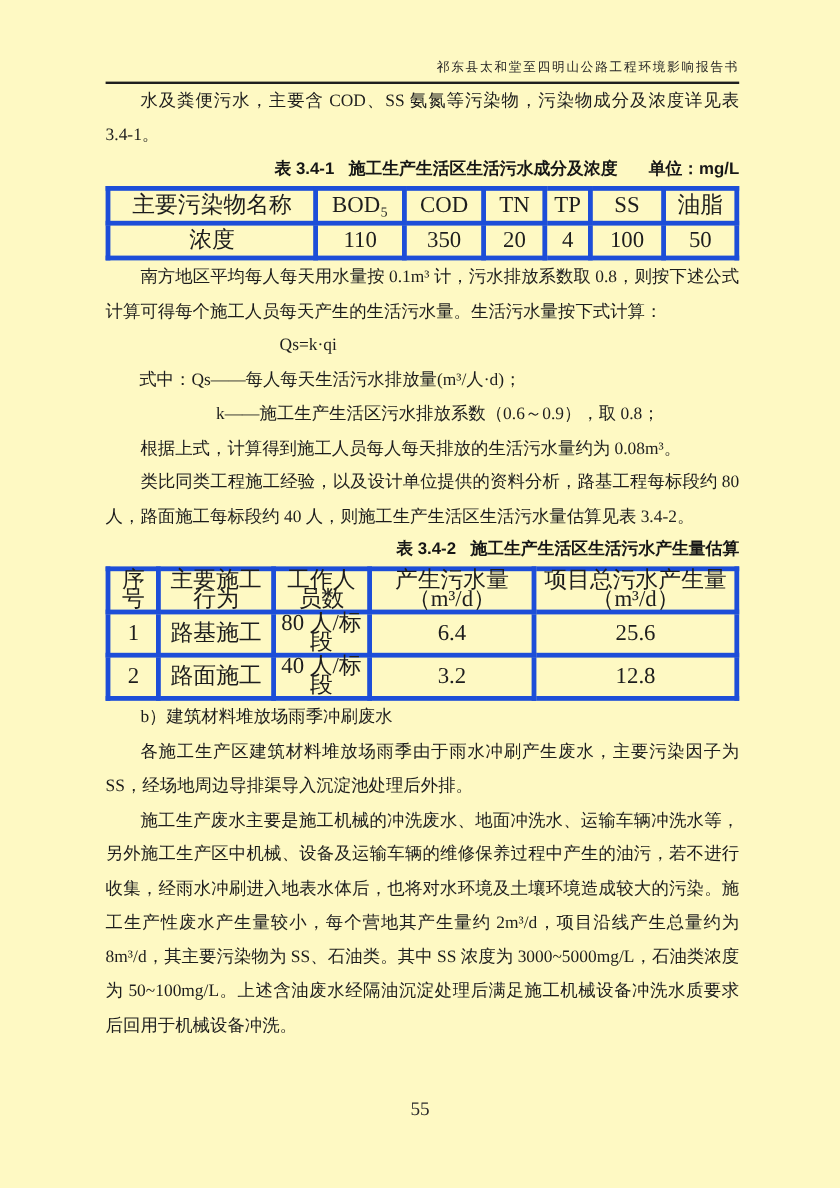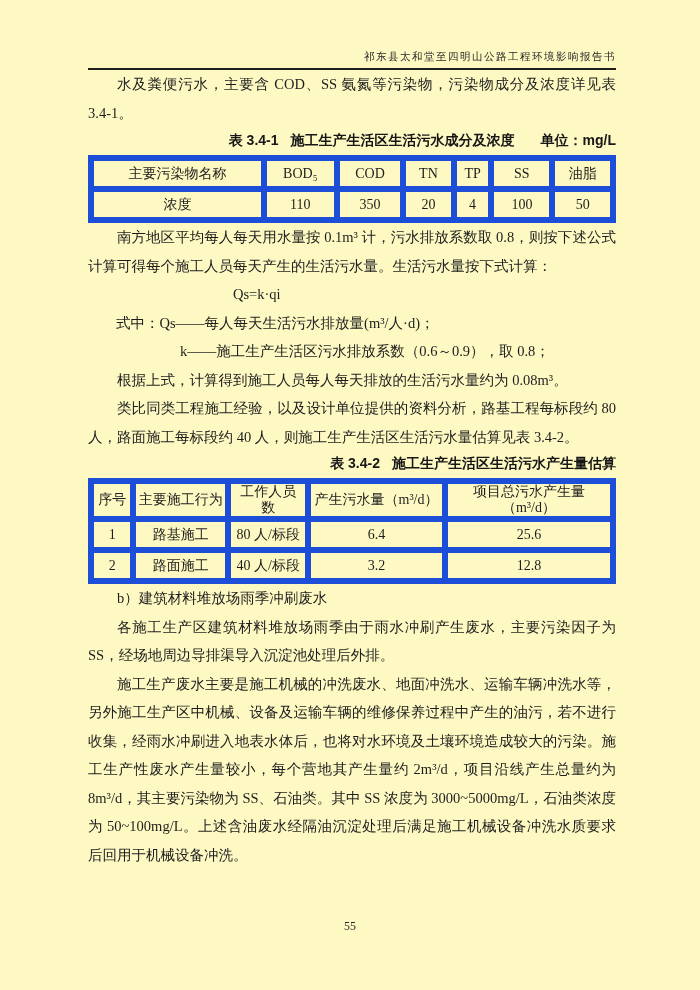--- a/index.html
+++ b/index.html
@@ -51,43 +51,43 @@
   .table-title .caption { margin-right: 12px; }
   .table-title .unit { margin-left: 26px; }
   table.doc-table {
     width: 100%;
     margin-top: 5px;
     border-collapse: collapse;
     table-layout: fixed;
     border: 1.6px solid #1b1b1b;
   }
   table.doc-table th, table.doc-table td {
-    border: 6px solid #1d4ed8;
+    border: 4px solid #1d4ed8;
     font-weight: normal;
-    font-size: 14px;
+    font-size: 19px;
     text-align: center;
     vertical-align: middle;
     height: 25px;
     padding: 0 2px;
     line-height: 16px;
     color: #1d1d1d;
   }
   .after-table { margin-top: 14px; }
   .formula-line { padding-left: 145px; text-align: left; }
   .where-1 { padding-left: 28px; }
   .where-2 { padding-left: 92px; }
   .where-3 { padding-left: 90px; }
   .t2-title { margin-top: 2px; }
   .section-heading { margin-top: 20px; }
   .page-number {
     position: absolute;
     left: 0; right: 0;
     bottom: 56px;
     text-align: center;
-    font-size: 12px;
+    font-size: 16px;
     color: #2a2a2a;
   }
 </style>
 </head>
 <body>
 
 <div class="page">
   <div class="content">
 
     <div class="running-head">祁东县太和堂至四明山公路工程环境影响报告书</div>

